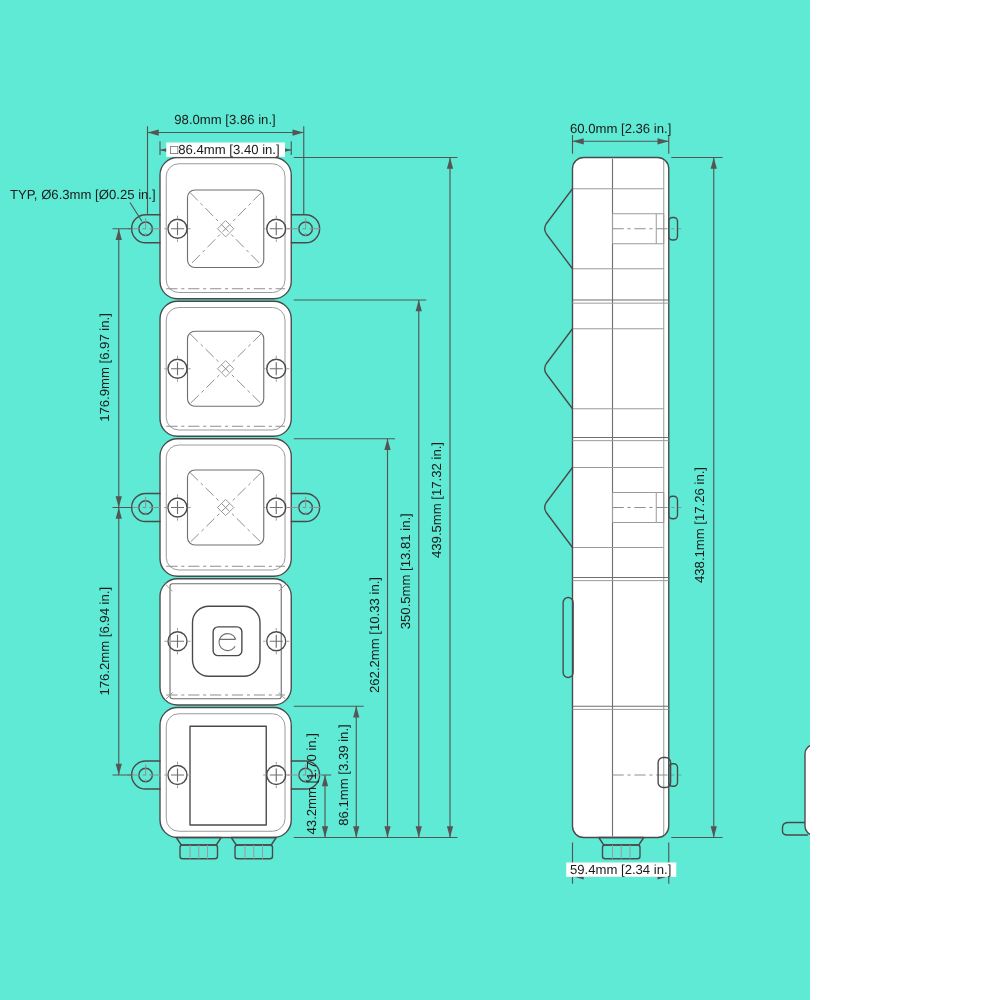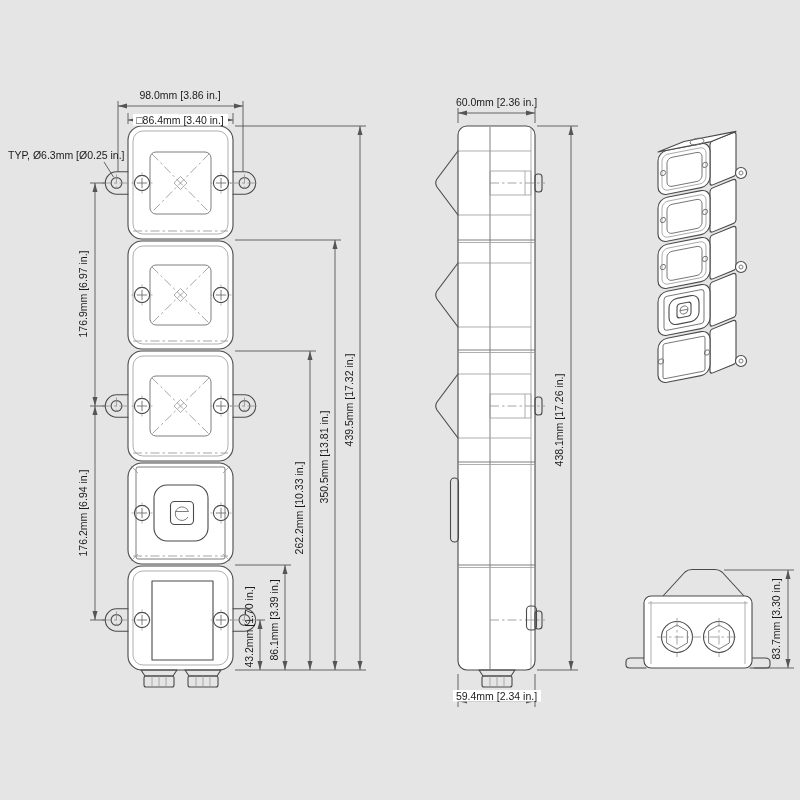--- a/index.html
+++ b/index.html
@@ -1,16 +1,16 @@
 <!DOCTYPE html>
 <html><head>
 <meta charset="utf-8">
 <style>
   html,body{margin:0;padding:0;background:#ffffff;}
-  .canvas{position:relative;width:800px;height:800px;background:#e5e5e5;overflow:hidden;}
+  .canvas{position:relative;width:648px;height:800px;background:#5eead4;overflow:hidden;}
   svg{display:block;}
   .o1{stroke:#4a4a4a;stroke-width:1.1;fill:none;stroke-linecap:round;stroke-linejoin:round;}
   .o1f{stroke:#4a4a4a;stroke-width:1.1;fill:#ffffff;stroke-linejoin:round;}
   .o15{stroke:#6f6f6f;stroke-width:0.9;fill:none;stroke-linejoin:round;}
   .o2{stroke:#9b9b9b;stroke-width:0.8;fill:none;stroke-linejoin:round;}
   .cl{stroke:#8f8f8f;stroke-width:0.8;fill:none;stroke-dasharray:9 3 2.5 3;}
   .dim{stroke:#555555;stroke-width:0.9;fill:none;}
   .dt{font-family:"Liberation Sans","DejaVu Sans",sans-serif;font-size:10.5px;fill:#1b1b1b;}
   .bg{fill:#ffffff;}
 </style>

